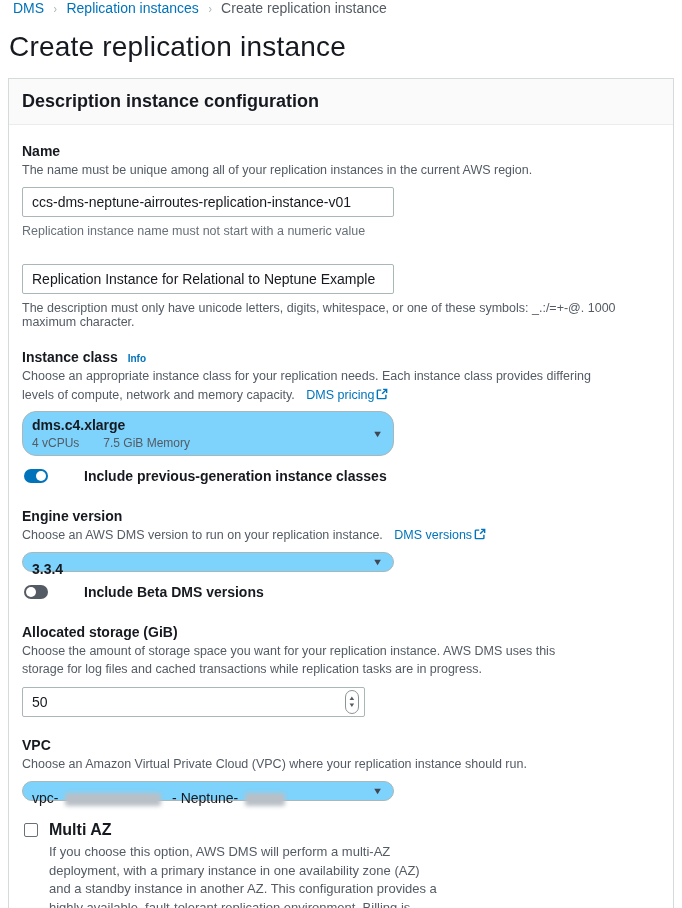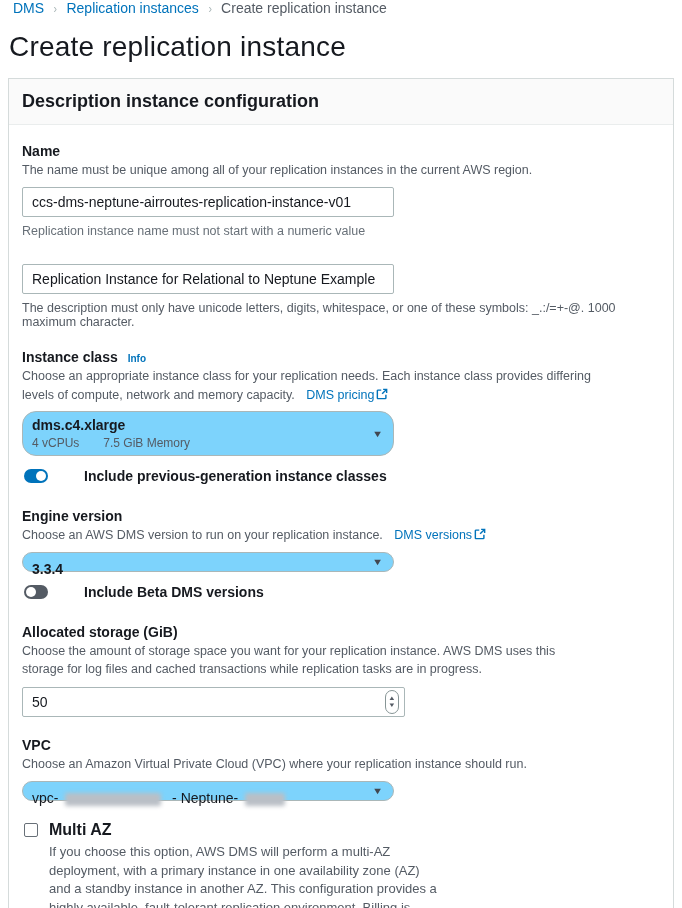--- a/index.html
+++ b/index.html
@@ -107,21 +107,21 @@
   .toggle.off { background: #545b64; }
   .toggle-knob {
     width: 10px; height: 10px; border-radius: 50%;
     background: #fff; position: absolute; top: 2px;
   }
   .toggle.on  .toggle-knob { right: 2px; }
   .toggle.off .toggle-knob { left: 2px; }
   .toggle-label { font-size: 14px; font-weight: 700; margin-left: 25px; }
 
   
-  .number-wrap { position: relative; width: 383px; margin-top: 8px; }
+  .number-wrap { position: relative; width: 343px; margin-top: 8px; }
   .number-wrap .text-input { width: 100%; padding-right: 30px; }
   .stepper {
     position: absolute; right: 6px; top: 3px;
     width: 14px; height: 24px;
     border: 1px solid #879596; border-radius: 7px;
     display: flex; flex-direction: column; align-items: center; justify-content: center;
     background: #fff; cursor: pointer;
   }
   .stepper span { font-size: 6px; line-height: 7px; color: #545b64; transform: scaleX(1.3); }
 

